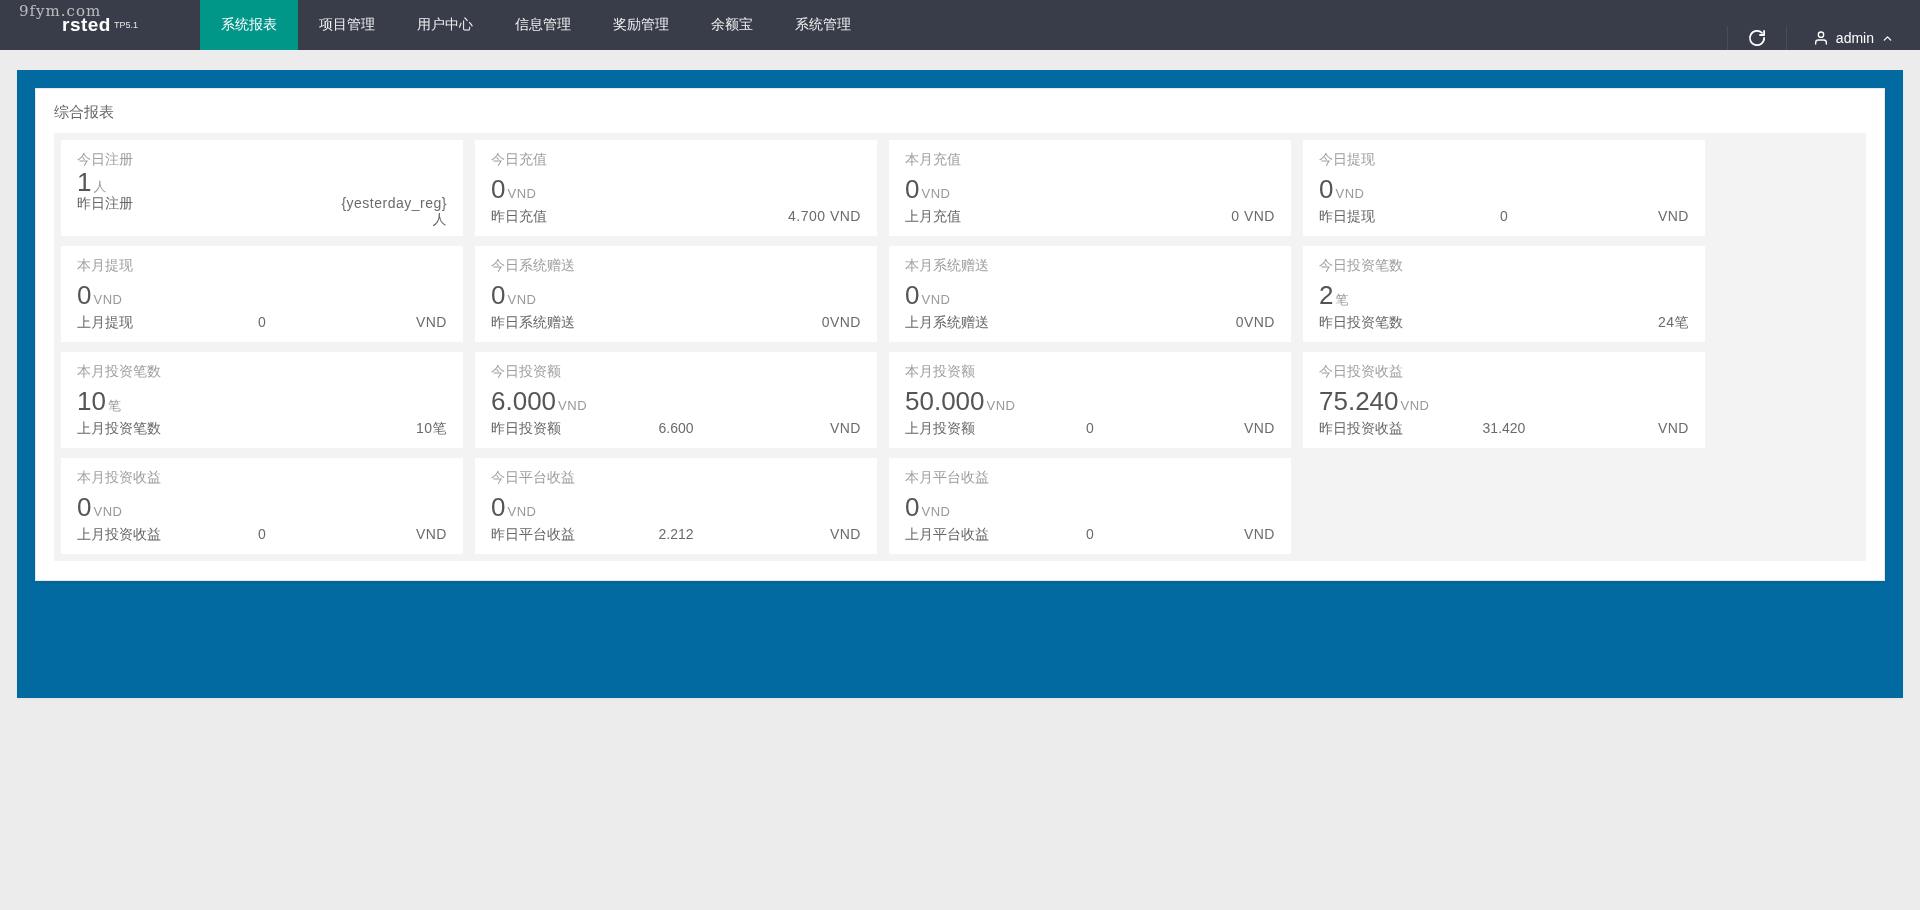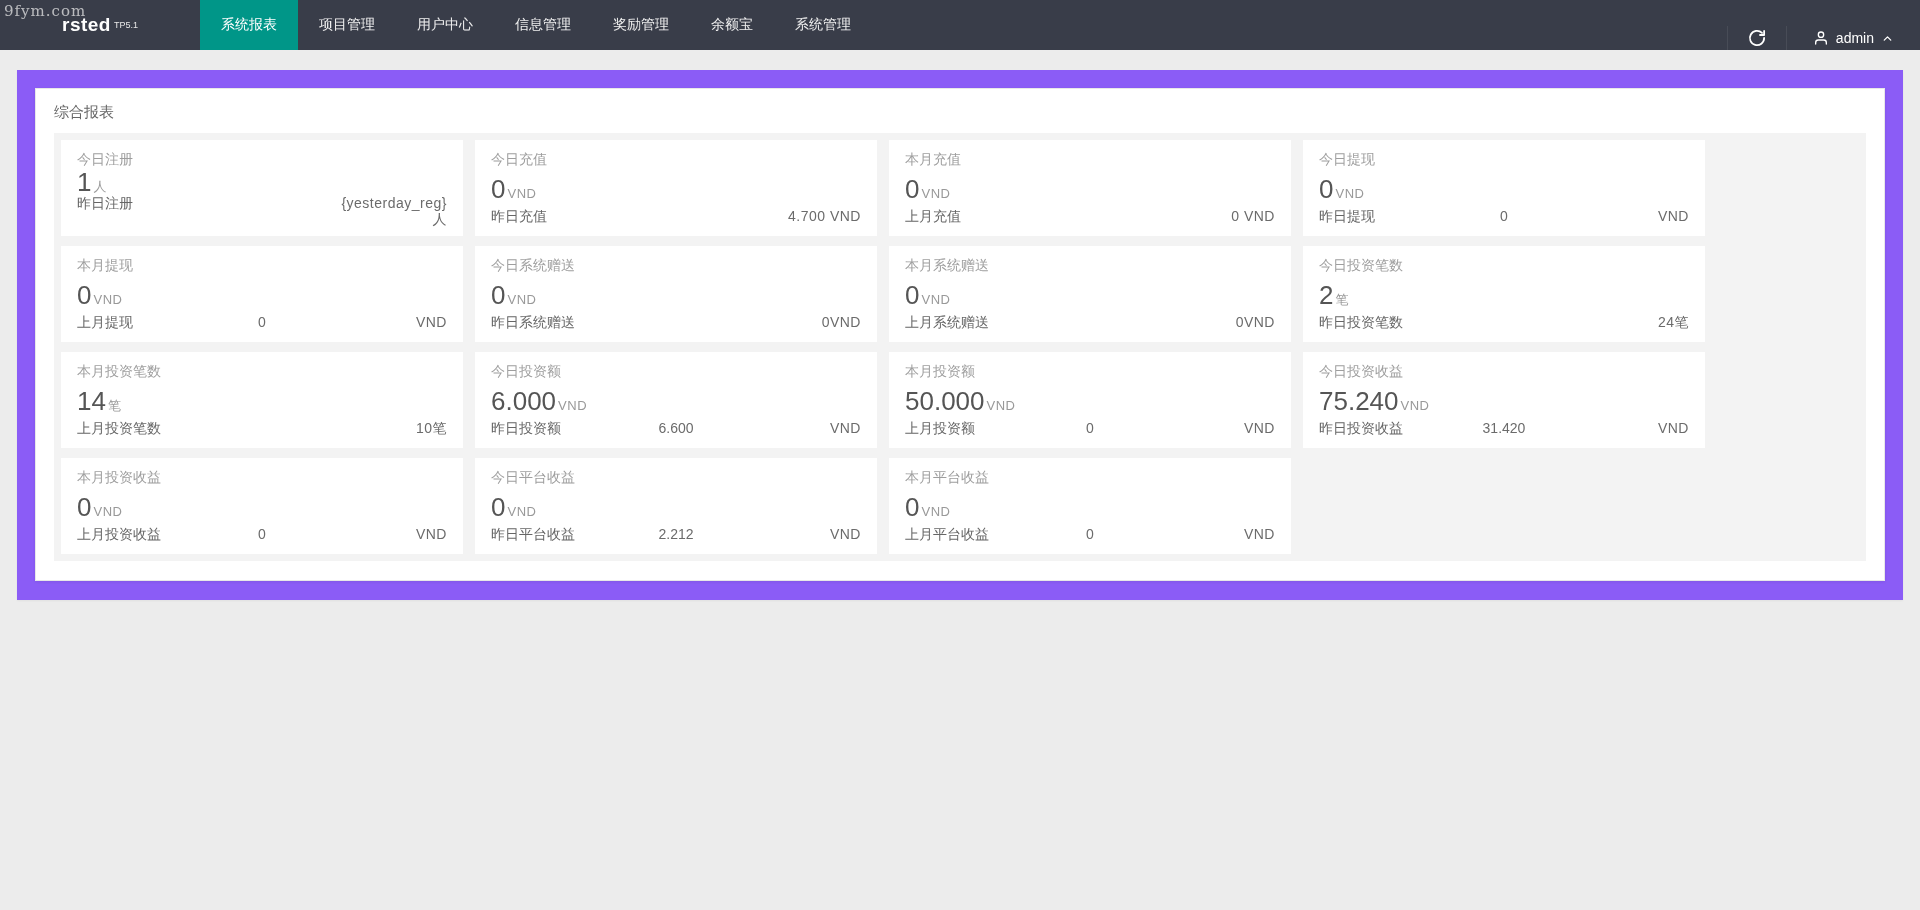--- a/index.html
+++ b/index.html
@@ -1,38 +1,38 @@
 <!DOCTYPE html>
 <html><head>
 <meta charset="utf-8">
 <style>
   * { margin:0; padding:0; box-sizing:border-box; }
   html,body { width:1920px; height:910px; overflow:hidden;
     font-family:"Liberation Sans", sans-serif; background:#ececec; }
 
   
   .header { position:relative; height:50px; background:#393d49; display:flex; align-items:stretch; }
-  .watermark { position:absolute; top:2px; left:4px; font-family:"DejaVu Serif", serif;
+  .watermark { position:absolute; top:2px; left:19px; font-family:"DejaVu Serif", serif;
     font-size:15px; color:rgba(230,230,230,.75); letter-spacing:1px; z-index:5; }
   .logo { width:200px; padding-left:62px; display:flex; align-items:center; color:#fff; }
   .logo .brand { font-size:19px; font-weight:bold; letter-spacing:.5px; }
   .logo sup { font-size:9px; margin-left:3px; color:#e8e8e8; }
   .nav { display:flex; align-items:stretch; }
   .nav-item { display:flex; align-items:center; padding:0 21px; font-size:14px;
     color:#f0f0f0; cursor:pointer; }
   .nav-item.active { background:#009688; color:#fff; }
   .header-right { margin-left:auto; display:flex; align-items:stretch;margin-top:26px; }
   .refresh-btn { display:flex; align-items:center; padding:0 20px; cursor:pointer;
     border-left:1px solid rgba(255,255,255,.08); border-right:1px solid rgba(255,255,255,.08); }
   .user-btn { display:flex; align-items:center; gap:7px; padding:0 26px; color:#fff;
     font-size:14px; cursor:pointer; }
   .icon svg { display:block; }
 
   
-  .page-panel { margin:20px 17px 12px; height:530px; background:#8b5cf6;
+  .page-panel { margin:20px 17px 12px; height:628px; background:#0369a1;
     box-shadow:0 1px 2px rgba(0,0,0,.05); }
   .inner-panel { position:relative; top:18px; margin:0 18px; height:493px; background:#fff;
     border:1px solid #e8e8e8; box-shadow:0 1px 3px rgba(0,0,0,.07); }
   .section-title { padding:14px 18px 11px; font-size:15px; color:#666; }
   .cards-wrap { margin:0 18px; background:#f3f3f3; padding:7px; height:428px; }
   .cards-grid { display:flex; flex-wrap:wrap; gap:10px 12px; }
 
   .card { width:402px; height:96px; background:#fff; padding:11px 16px 10px;
     display:flex; flex-direction:column; justify-content:space-between; }
   .card-title { font-size:14px; color:#9e9e9e; }
@@ -174,21 +174,21 @@
     <div class="card-title">今日投资笔数</div>
     <div class="card-value"><span class="num">2</span><span class="unit">笔</span></div>
     <div class="card-foot">
       <span class="f-label">昨日投资笔数</span>
       <span class="f-mid"></span>
       <span class="f-right">24笔</span>
     </div>
   </div>
           <div class="card">
     <div class="card-title">本月投资笔数</div>
-    <div class="card-value"><span class="num">14</span><span class="unit">笔</span></div>
+    <div class="card-value"><span class="num">10</span><span class="unit">笔</span></div>
     <div class="card-foot">
       <span class="f-label">上月投资笔数</span>
       <span class="f-mid"></span>
       <span class="f-right">10笔</span>
     </div>
   </div>
           <div class="card">
     <div class="card-title">今日投资额</div>
     <div class="card-value"><span class="num">6.000</span><span class="unit">VND</span></div>
     <div class="card-foot">

